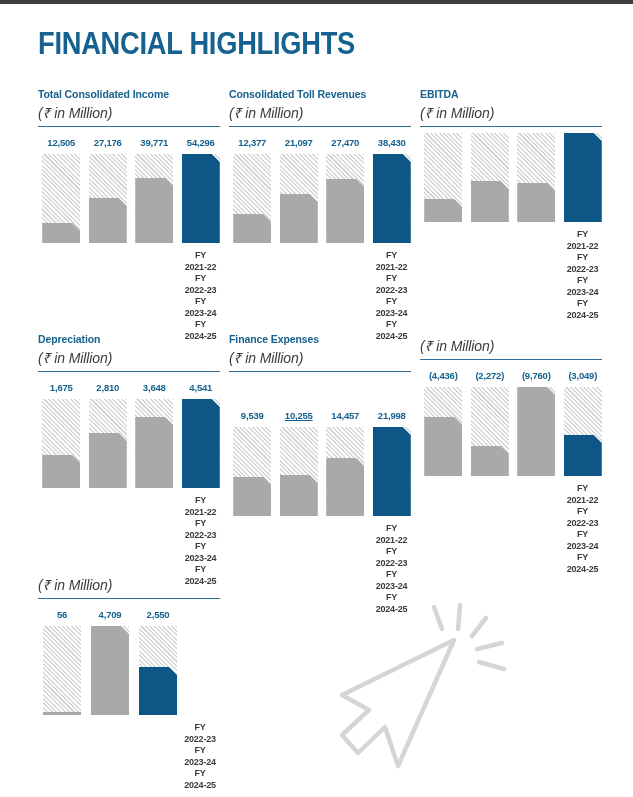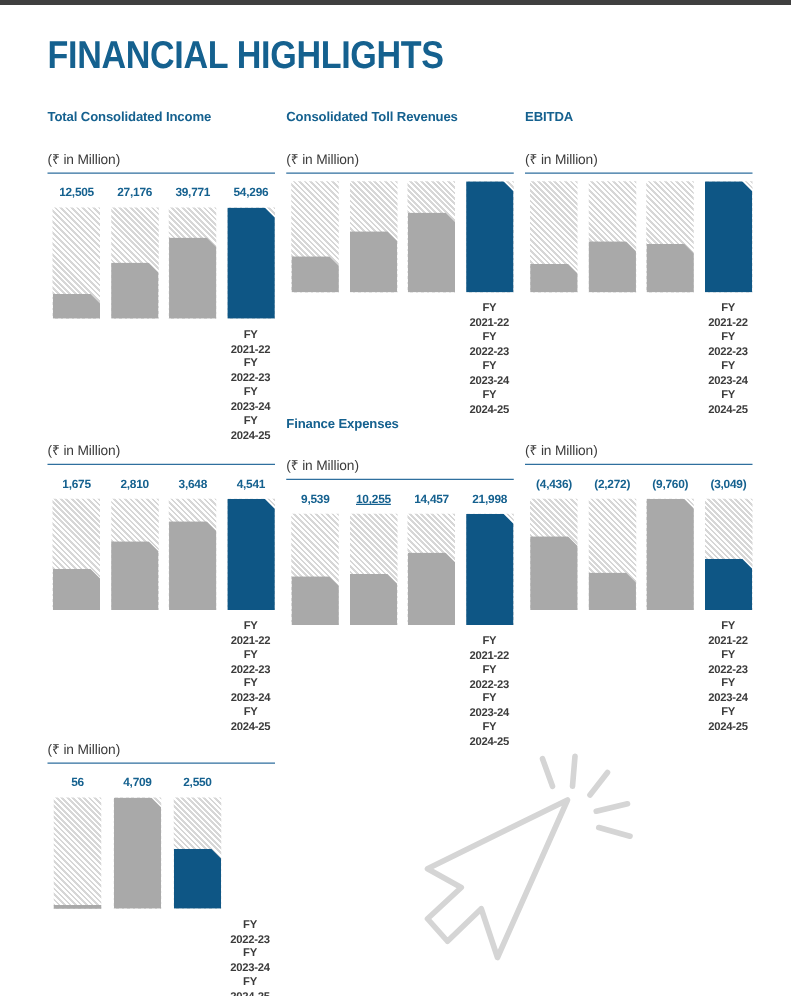--- a/index.html
+++ b/index.html
@@ -44,24 +44,25 @@
 
   .panel-title {
     font-size: 10.5px;
     font-weight: bold;
     color: #15618f;
     letter-spacing: -0.1px;
     white-space: nowrap;
   }
 
   .panel-unit {
-    font-size: 11px;
+    font-size: 14px;
     color: #3b3b3b;
-    margin-top: 19px;
+    margin-top: 3px;
     letter-spacing: -0.1px;
+    font-style: italic;
   }
 
   .panel-rule {
     margin-top: 4px;
     height: 1px;
     background: #2f6f9e;
     width: 182px;
   }
 
   .values-row,
@@ -200,20 +201,26 @@
         <div class="label-cell" style="width: 47px;">
           <div>FY</div>
           <div>2024-25</div>
         </div>
       </div>
     </div>
     <div class="panel" style="left: 229px; top: 88px;">
       <div class="panel-title">Consolidated Toll Revenues</div>
       <div class="panel-unit">(₹ in Million)</div>
       <div class="panel-rule"></div>
+      <div class="values-row">
+        <div class="value-cell" style="width: 47px;">12,377</div>
+        <div class="value-cell" style="width: 47px;">21,097</div>
+        <div class="value-cell" style="width: 47px;">27,470</div>
+        <div class="value-cell" style="width: 47px;">38,430</div>
+      </div>
       <div class="bars-row">
         <div class="bar-cell" style="width: 47px;">
           <div class="bar-track">
             <div class="bar-fill" style="height: 29px;"></div>
           </div>
         </div>
         <div class="bar-cell" style="width: 47px;">
           <div class="bar-track">
             <div class="bar-fill" style="height: 49px;"></div>
           </div>
@@ -287,20 +294,21 @@
           <div>FY</div>
           <div>2023-24</div>
         </div>
         <div class="label-cell" style="width: 47px;">
           <div>FY</div>
           <div>2024-25</div>
         </div>
       </div>
     </div>
     <div class="panel" style="left: 38px; top: 333px;">
+      <div class="panel-title">Depreciation</div>
       <div class="panel-unit">(₹ in Million)</div>
       <div class="panel-rule"></div>
       <div class="values-row">
         <div class="value-cell" style="width: 47px;">1,675</div>
         <div class="value-cell" style="width: 47px;">2,810</div>
         <div class="value-cell" style="width: 47px;">3,648</div>
         <div class="value-cell" style="width: 47px;">4,541</div>
       </div>
       <div class="bars-row">
         <div class="bar-cell" style="width: 47px;">
@@ -343,21 +351,21 @@
         </div>
       </div>
     </div>
     <div class="panel" style="left: 229px; top: 333px;">
       <div class="panel-title">Finance Expenses</div>
       <div class="panel-unit">(₹ in Million)</div>
       <div class="panel-rule"></div>
       <div class="values-row">
         <div class="value-cell" style="width: 47px;">9,539</div>
         <div class="value-cell" style="width: 47px; text-decoration: underline;">10,255</div>
-        <div class="value-cell" style="width: 47px;">14,457</div>
+        <div class="value-cell" style="width: 47px; margin-top: 28px;">14,457</div>
         <div class="value-cell" style="width: 47px;">21,998</div>
       </div>
       <div class="bars-row">
         <div class="bar-cell" style="width: 47px;">
           <div class="bar-track">
             <div class="bar-fill" style="height: 39px;"></div>
           </div>
         </div>
         <div class="bar-cell" style="width: 47px;">
           <div class="bar-track">

